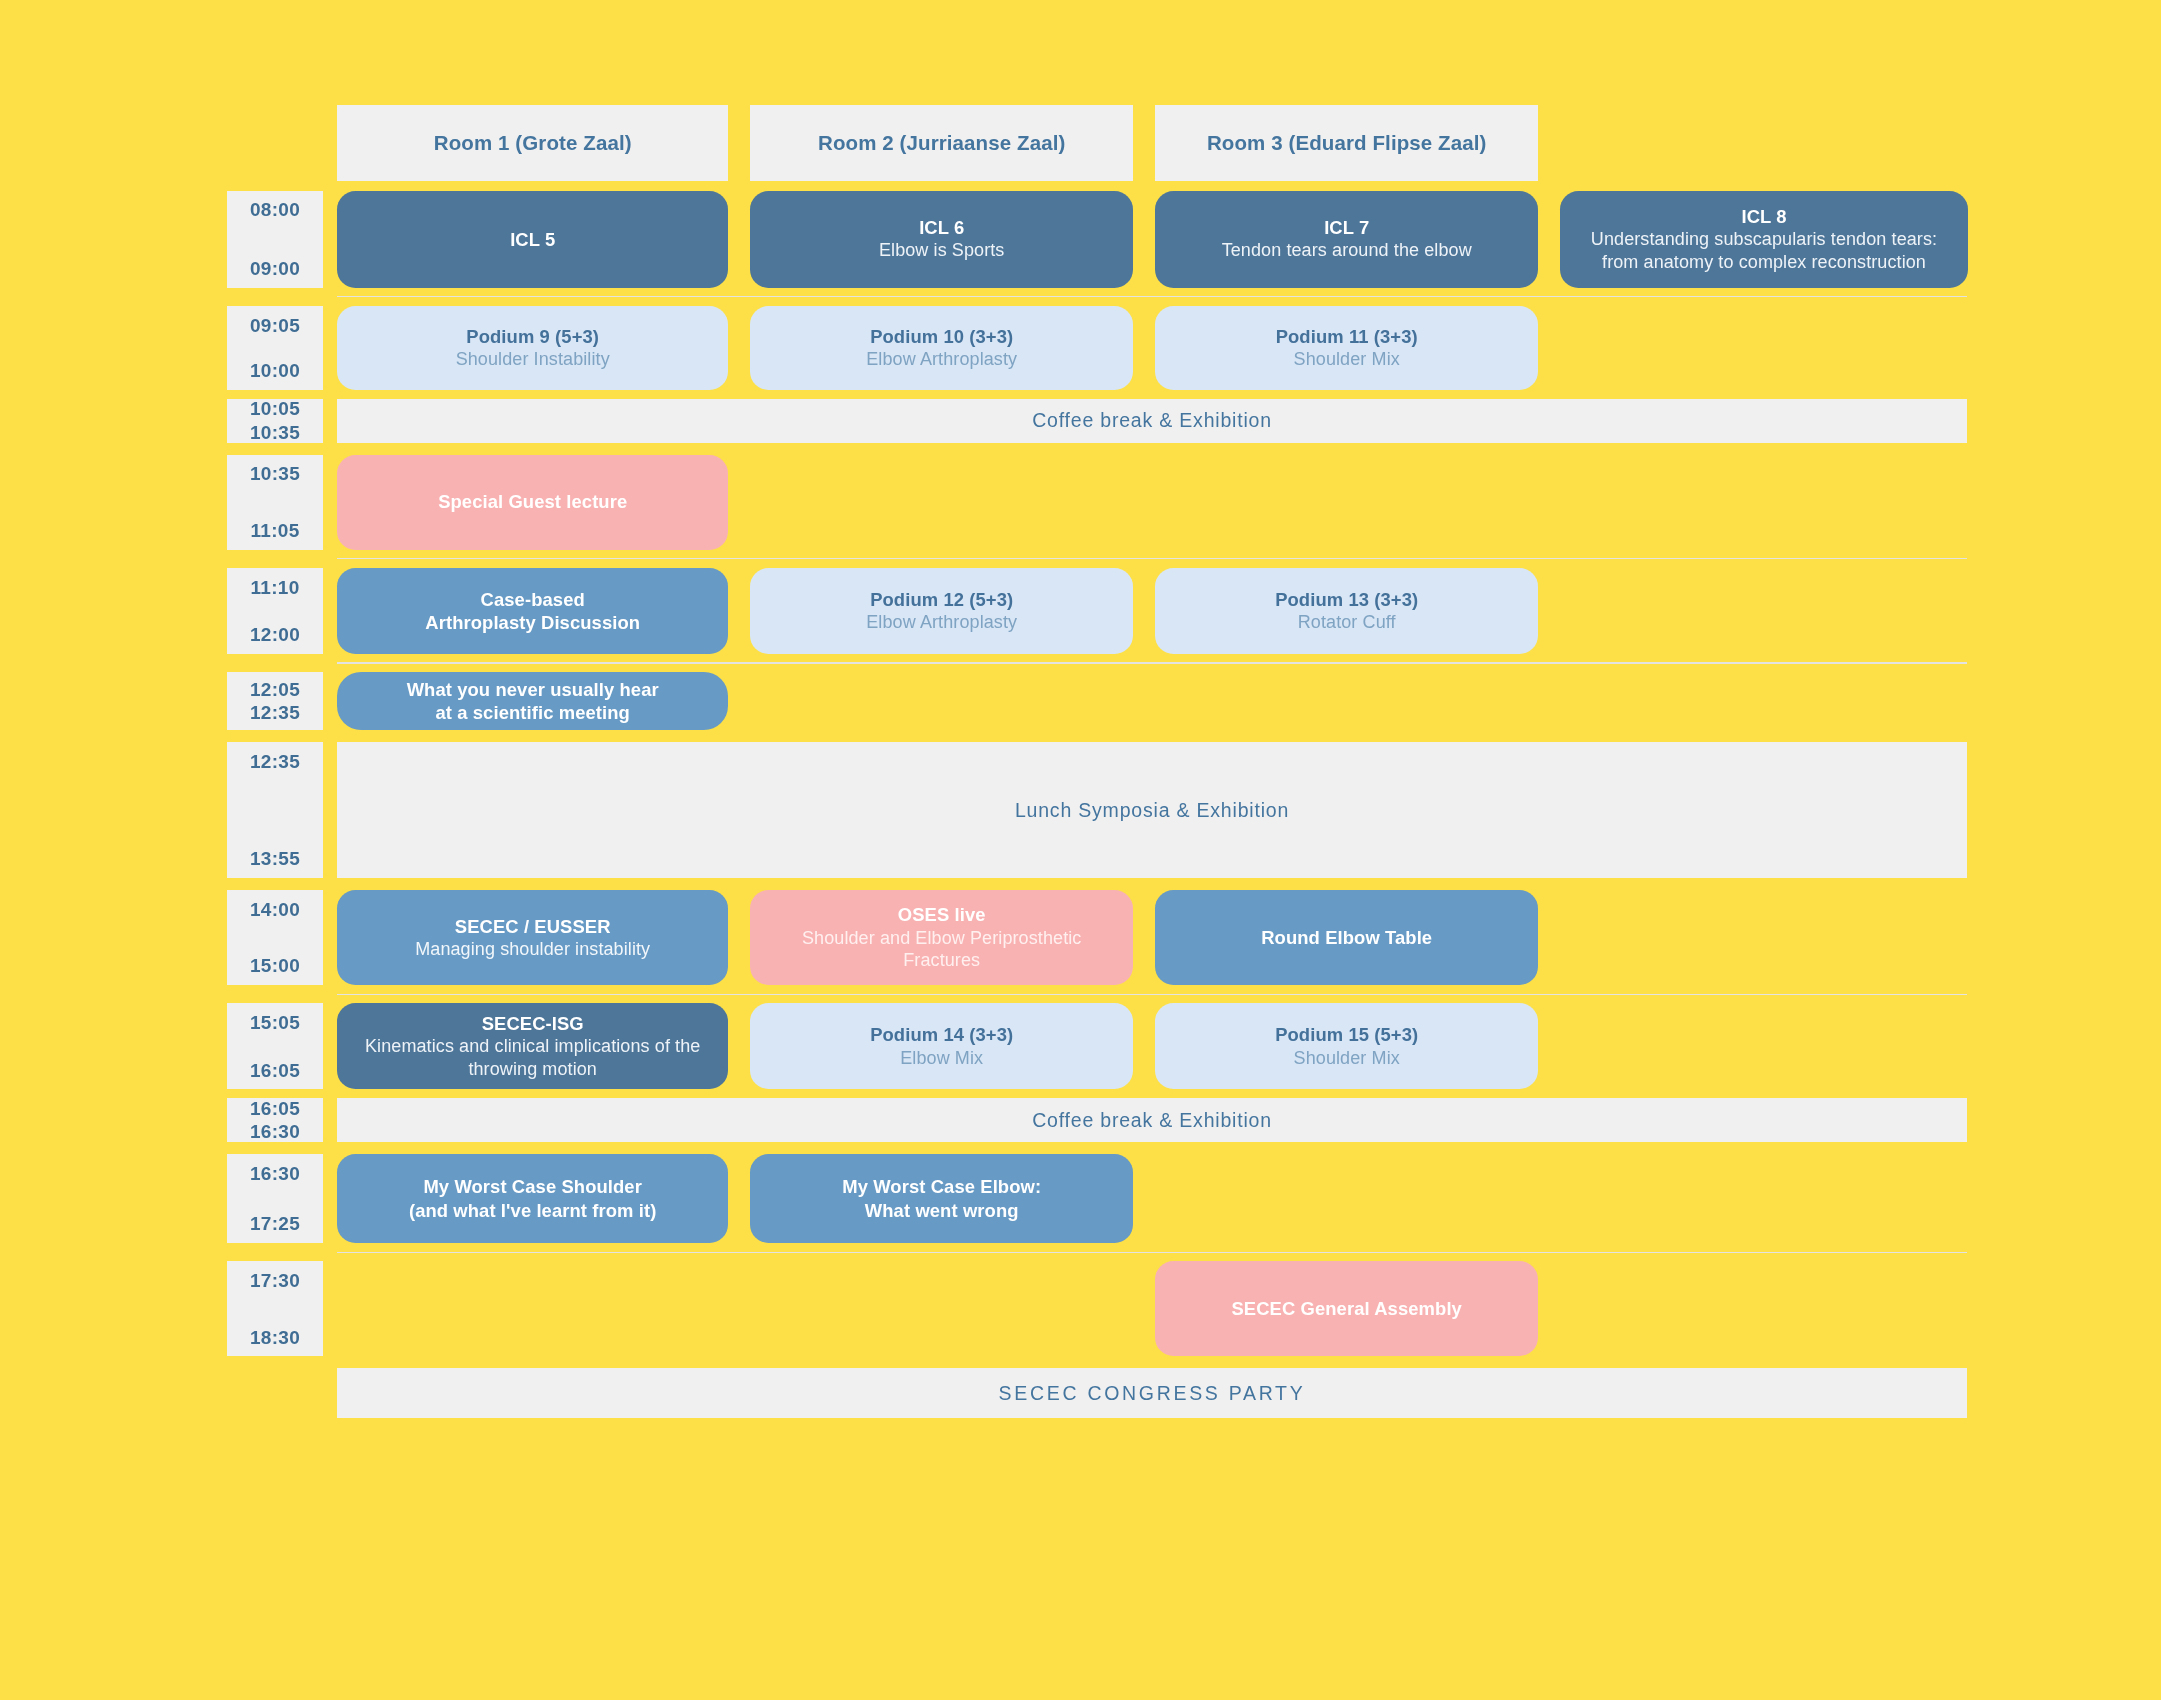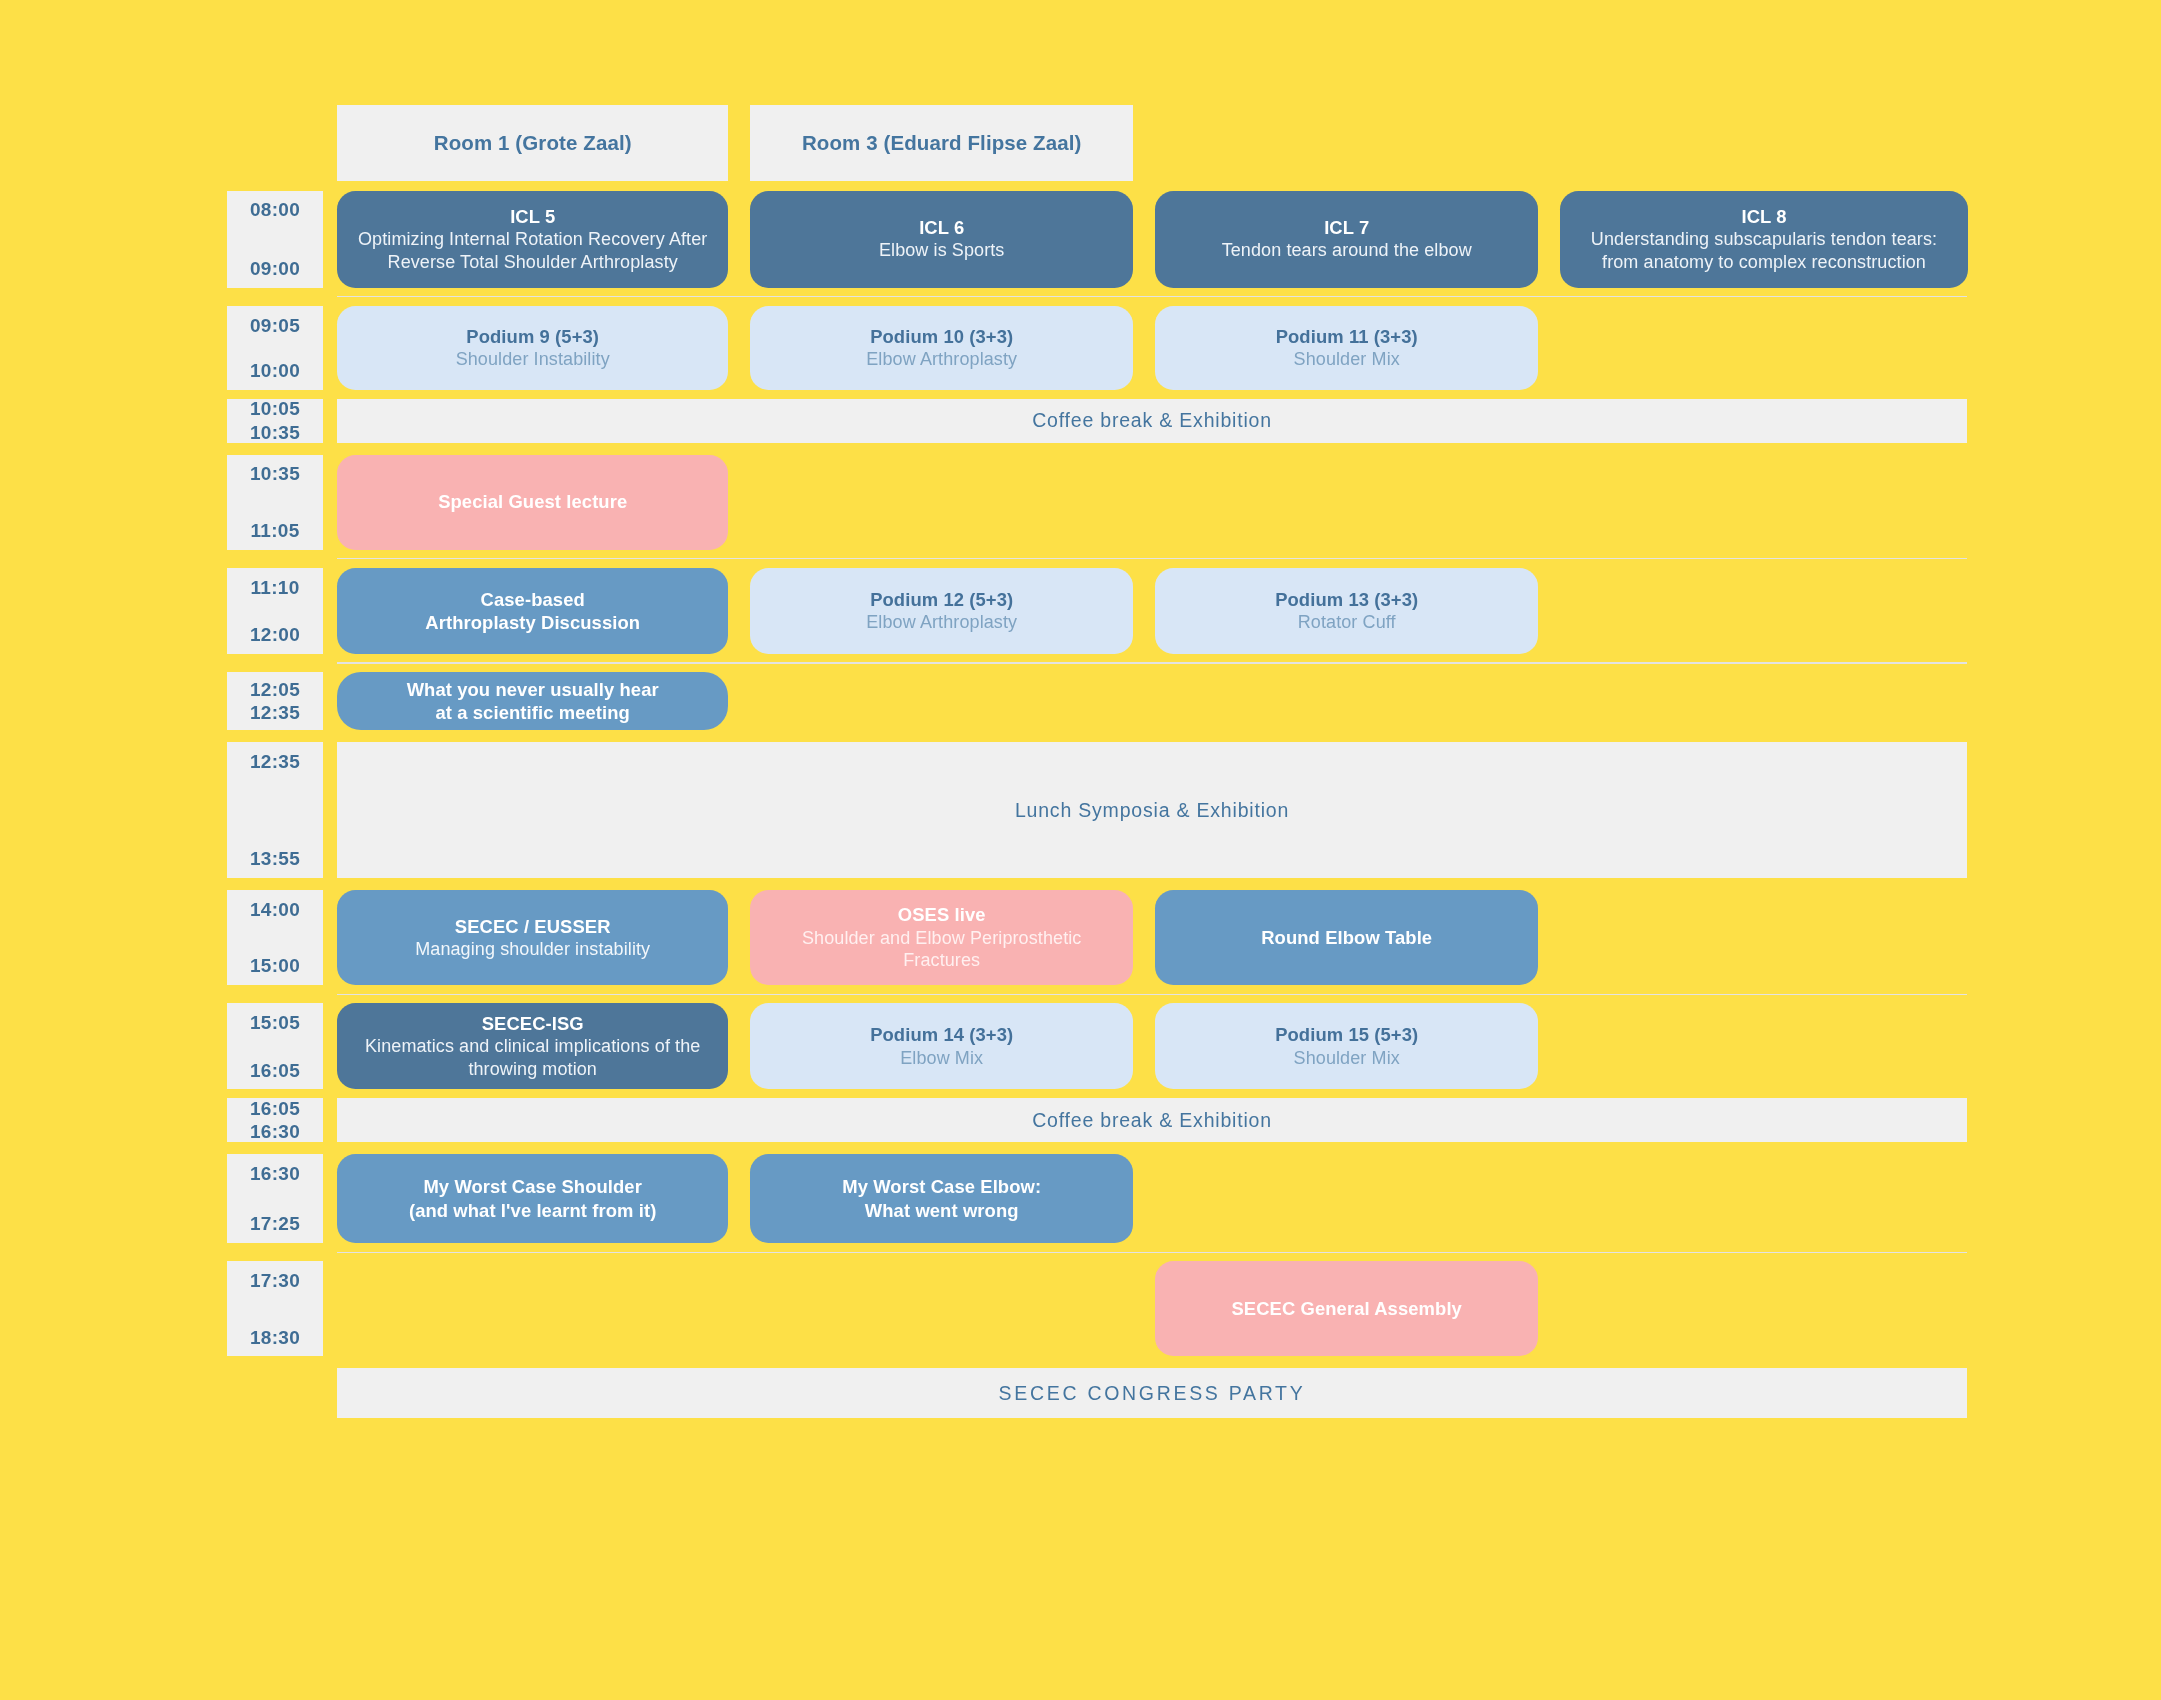--- a/index.html
+++ b/index.html
@@ -163,36 +163,38 @@
 <div class="page">
 
   <div class="grid">
 
     <div class="row header-row">
       <div class="timecell blank"></div>
       <div class="lanes">
         <div class="lane l1">
           <div class="hdr">Room 1 (Grote Zaal)</div>
         </div>
+        <div class="lane l2">
+          <div class="hdr">Room 2 (Jurriaanse Zaal)</div>
+        </div>
         <div class="lane l3">
           <div class="hdr">Room 3 (Eduard Flipse Zaal)</div>
         </div>
       </div>
     </div>
 
     <div class="row" style="height:97px">
       <div class="timecell">
         <span>08:00</span>
         <span>09:00</span>
       </div>
       <div class="lanes">
         <div class="lane l1">
           <div class="card dark">
             <div class="t">ICL 5</div>
-            <div class="s">Optimizing Internal Rotation Recovery After Reverse Total Shoulder Arthroplasty</div>
           </div>
         </div>
         <div class="lane l2">
           <div class="card dark">
             <div class="t">ICL 6</div>
             <div class="s">Elbow is Sports</div>
           </div>
         </div>
         <div class="lane l3">
           <div class="card dark">

